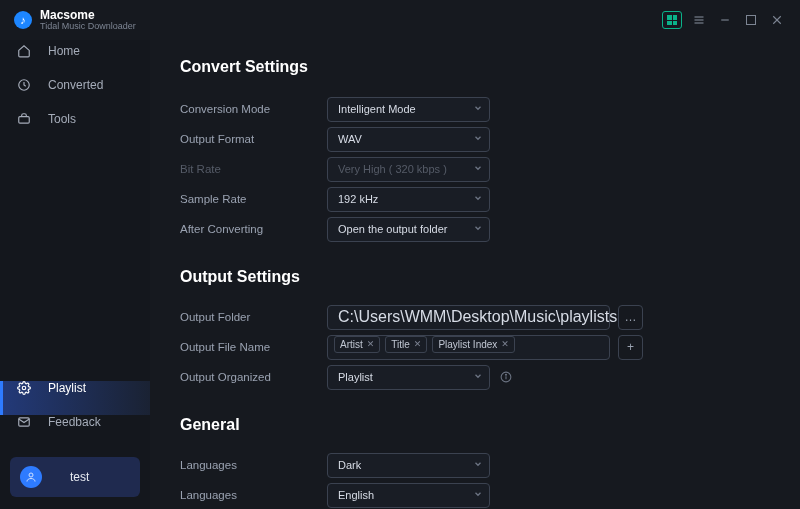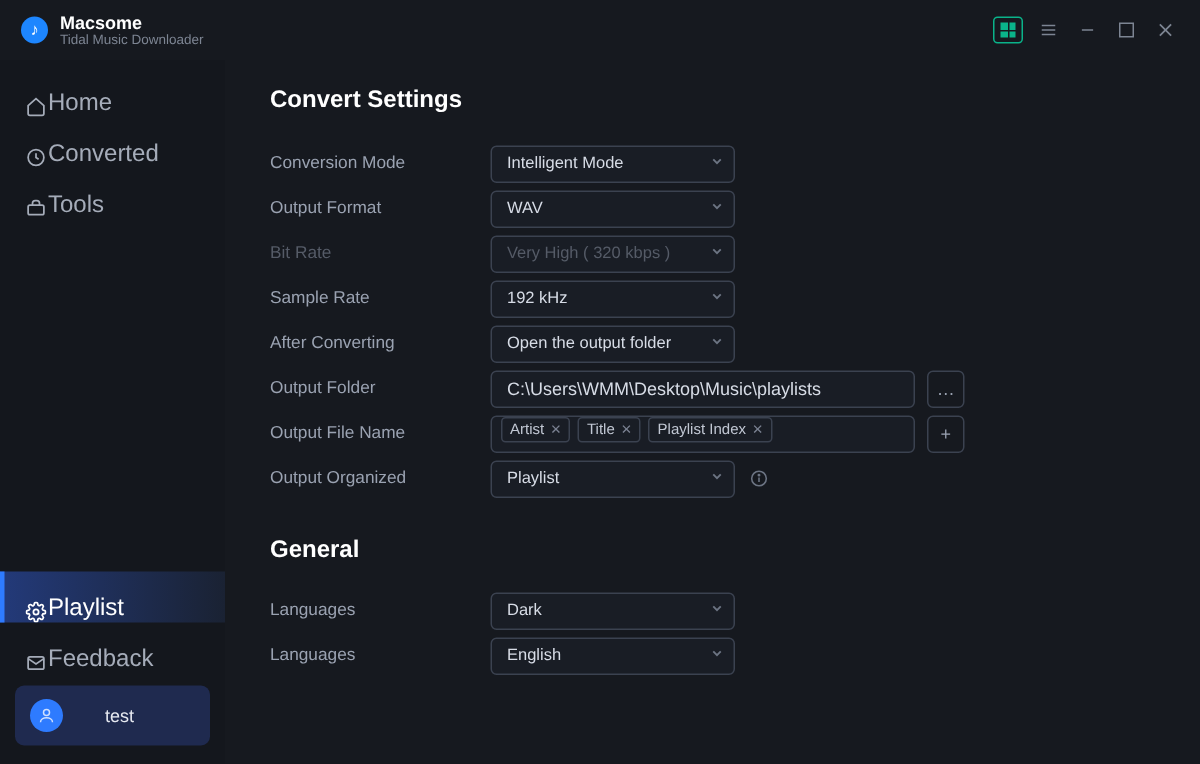--- a/index.html
+++ b/index.html
@@ -15,42 +15,42 @@
   .tbtn { width: 26px; height: 22px; display:flex; align-items:center; justify-content:center; color:#7d8593; }
   .tbtn svg { width:12px; height:12px; }
   .grid-btn { width:20px; height:18px; border:1px solid #0ab38a; border-radius:3px; display:flex; align-items:center; justify-content:center; margin-right:4px; }
   .grid-btn .g { width:10px; height:10px; display:grid; grid-template:repeat(2,1fr)/repeat(2,1fr); gap:1px; }
   .grid-btn .g span { background:#0ab38a; }
   .box-icon { width:10px; height:10px; border:1px solid #7d8593; }
 
   .body { flex:1; display:flex; min-height:0; }
   .sidebar { width:150px; background:#14171d; display:flex; flex-direction:column; padding-top:4px; }
   .nav { display:flex; flex-direction:column; }
-  .nav-item { display:flex; align-items:flex-end; gap:0; height:34px; padding:0 16px; color:#a5acb9; font-size:16px; position:relative; }
+  .nav-item { display:flex; align-items:flex-start; gap:16px; height:34px; padding:0 16px; color:#a5acb9; font-size:12px; position:relative; }
   .nav-item.disabled { color:#4a505c; }
   .nav-item.active { background: linear-gradient(90deg, #233a7a 0%, #1a2233 100%); color:#ffffff; }
   .nav-item.active::before { content:""; position:absolute; left:0; top:0; bottom:0; width:3px; background:#2e7bff; }
   .nav-spacer { flex:1; }
   .user-chip { margin:8px 10px 12px 10px; height:40px; border-radius:6px; background:#1f2a4f; display:flex; align-items:center; gap:28px; padding:0 10px; color:#e6e9f0; font-size:12px;text-align:center; }
   .avatar { width:22px; height:22px; border-radius:50%; background:#2e7bff; display:flex; align-items:center; justify-content:center; }
   .avatar svg { width:12px; height:12px; color:#cfe0ff; }
 
   .content { flex:1; overflow:hidden; padding:10px 26px 0 30px; }
   .section-title { font-size:16px; font-weight:700; color:#ffffff; margin:8px 0 18px 0; }
   .section-title.tight { margin-top:24px; margin-bottom:16px; }
   .row { display:flex; align-items:center; height:30px; margin-bottom:0; }
   .row + .row { margin-top:0; }
   .label { width:135px; font-size:11.5px; color:#9aa2b1; }
   .label.dim { color:#555b67; }
   .field { width:175px;padding-left:12px; }
   .field.wide { width:295px; }
   .sel { position:relative; height:25px; border:1px solid #3b4250; border-radius:4px; display:flex; align-items:center; padding:0 24px 0 10px; font-size:11px; color:#d7dce6; background:#191d25; }
   .sel.dim { color:#555b67; }
   .sel .chev { position:absolute; right:6px; top:50%; transform:translateY(-50%); color:#6c7483; }
-  .textval { height:25px; border:1px solid #3b4250; border-radius:4px; display:flex; align-items:center; padding:0 10px; font-size:12px; color:#d7dce6; background:#191d25; }
+  .textval { height:25px; border:1px solid #3b4250; border-radius:4px; display:flex; align-items:center; padding:0 10px; font-size:16px; color:#d7dce6; background:#191d25; }
   .aux-btn { width:25px; height:25px; border:1px solid #3b4250; border-radius:4px; display:flex; align-items:center; justify-content:center; color:#9aa2b1; font-size:12px; margin-left:8px; }
   .tags { height:25px; border:1px solid #3b4250; border-radius:4px; display:flex; align-items:flex-start; padding:0 6px; gap:5px; background:#191d25; }
   .tag { height:17px; border:1px solid #3b4250; border-radius:3px; display:flex; align-items:center; padding:0 5px; font-size:10px; color:#c1c7d3; gap:4px; }
   .tag .x { color:#7b8292; font-size:9px; }
   .info { margin-left:10px; color:#6c7483; display:flex; align-items:center; }
   .info svg { width:12px; height:12px; }
   .icon { display:flex; align-items:center; justify-content:center; width:16px; }
   .icon svg { width:14px; height:14px; }
 </style>
 </head>
@@ -213,20 +213,21 @@
         <div class="field">
             <div class="sel">
               <span>Open the output folder</span>
               <span class="chev"><svg width="10" height="10" viewBox="0 0 16 16" fill="none" stroke="currentColor" stroke-width="2">
                   <path d="M4 6l4 4 4-4"></path>
                 </svg></span>
             </div>
           </div>
       </div>
 
+      <div class="section-title tight">Output Settings</div>
 
       <div class="row">
         <div class="label">Output Folder</div>
         <div class="field wide">
             <div class="textval">
               <span>C:\Users\WMM\Desktop\Music\playlists</span>
             </div>
           </div>
         <div class="aux-btn">…</div>
       </div>

